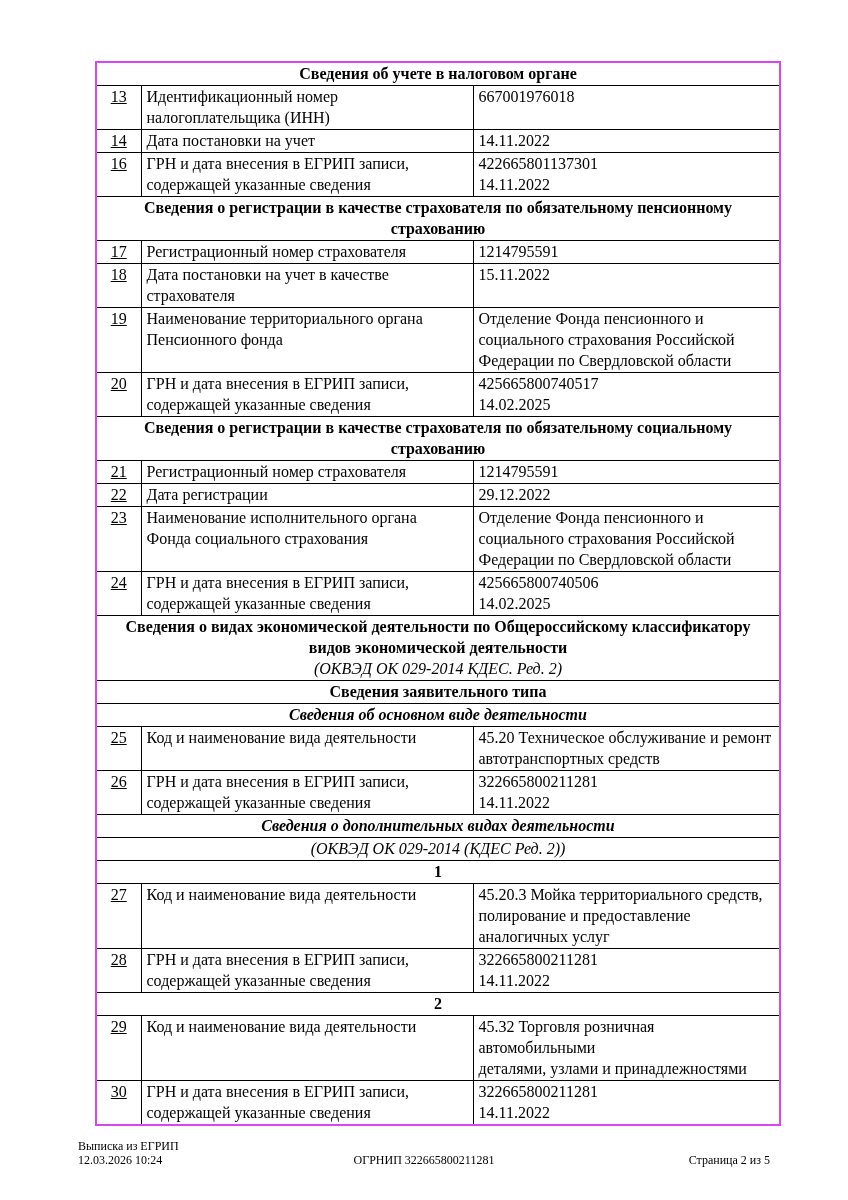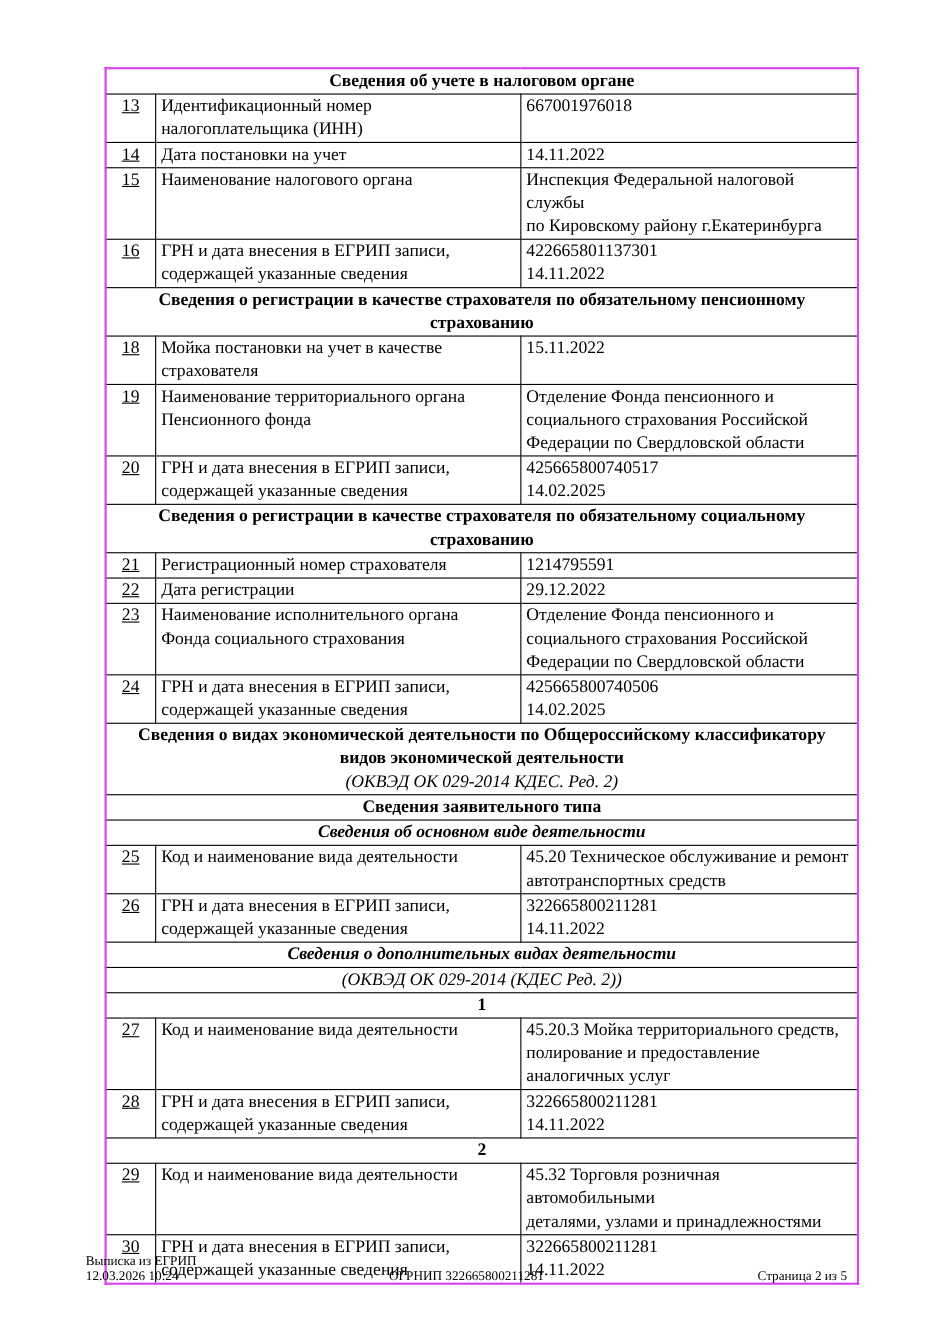--- a/index.html
+++ b/index.html
@@ -77,38 +77,37 @@
           <td class="lbl">Идентификационный номер
 налогоплательщика (ИНН)</td>
           <td class="val">667001976018</td>
         </tr>
         <tr>
           <td class="num">14</td>
           <td class="lbl">Дата постановки на учет</td>
           <td class="val">14.11.2022</td>
         </tr>
         <tr>
-          <td class="num">15</td>
-          <td class="lbl">Наименование налогового органа</td>
-          <td class="val">Инспекция Федеральной налоговой службы
-по Кировскому району г.Екатеринбурга</td>
-        </tr>
-        <tr>
           <td class="num">16</td>
           <td class="lbl">ГРН и дата внесения в ЕГРИП записи,
 содержащей указанные сведения</td>
           <td class="val">422665801137301
 14.11.2022</td>
         </tr>
         <tr>
           <td colspan="3" class="hdr"><div class="st-bold">Сведения о регистрации в качестве страхователя по обязательному пенсионному</div><div class="st-bold">страхованию</div></td>
         </tr>
         <tr>
+          <td class="num">17</td>
+          <td class="lbl">Регистрационный номер страхователя</td>
+          <td class="val">1214795591</td>
+        </tr>
+        <tr>
           <td class="num">18</td>
-          <td class="lbl">Мойка постановки на учет в качестве
+          <td class="lbl">Дата постановки на учет в качестве
 страхователя</td>
           <td class="val">15.11.2022</td>
         </tr>
         <tr>
           <td class="num">19</td>
           <td class="lbl">Наименование территориального органа
 Пенсионного фонда</td>
           <td class="val">Отделение Фонда пенсионного и
 социального страхования Российской
 Федерации по Свердловской области</td>

